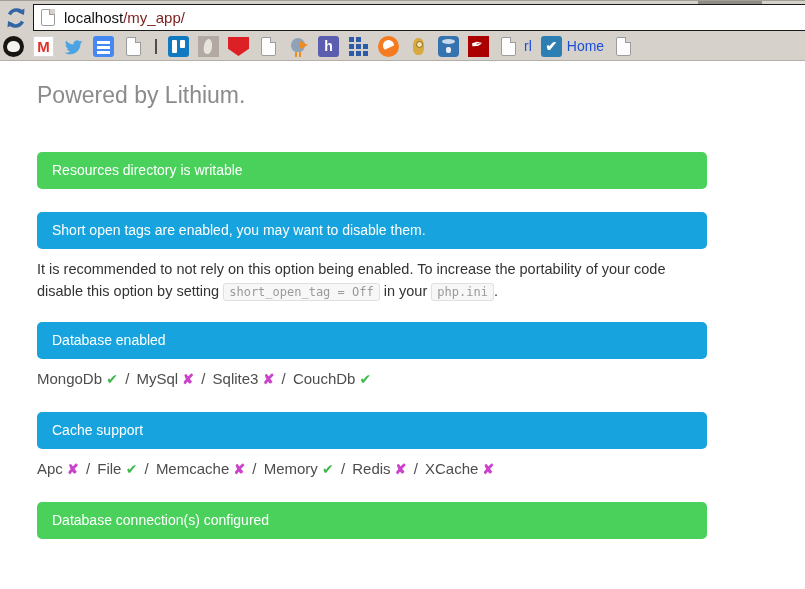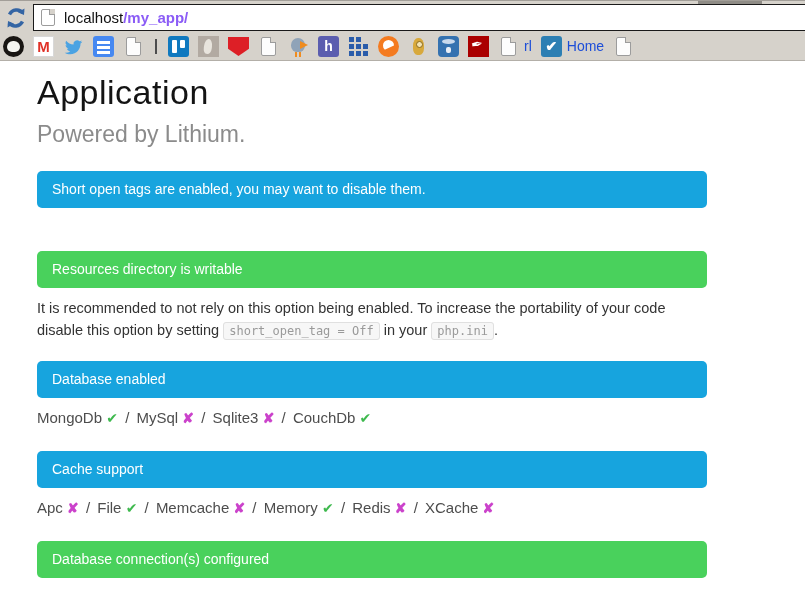--- a/index.html
+++ b/index.html
@@ -9,21 +9,21 @@
   
   .chrome { background: #d6d2cb; width: 805px; }
   .win-strip { height: 4px; position: relative; border-top: 1px solid #a29e98; }
   .win-tab { position: absolute; top: 0; left: 698px; width: 64px; height: 4px; background: #8f8c86; }
 
   .addr-row { height: 28px; position: relative; }
   .reload-btn { position: absolute; left: 3px; top: 2px; width: 26px; height: 24px; cursor: pointer; }
   .addr-bar { position: absolute; left: 33px; top: 0px; right: -2px; height: 27px;
               background: #ffffff; border: 1px solid #1a1a1a; display: flex; align-items: center; padding-left: 7px; }
   .addr-text { font-size: 15px; margin-left: 9px; color: #111; white-space: nowrap; }
-  .addr-text .path { color: #8b5cf6; font-weight: bold; }
+  .addr-text .path { color: #7f1d1d; }
 
   .page-glyph { width: 14px; height: 17px; background: #fff; border: 1px solid #9c9c9c; border-radius: 2px;
                 position: relative; flex: none; }
   .page-glyph::after { content: ""; position: absolute; top: -1px; right: -1px; width: 5px; height: 5px;
                 background: #d6d2cb; border-left: 1px solid #9c9c9c; border-bottom: 1px solid #9c9c9c; }
 
   .bookmarks { height: 29px; display: flex; align-items: center; gap: 9px; padding-left: 3px;
                border-bottom: 1px solid #b3afa8; }
   .bm { display: flex; align-items: center; gap: 5px; cursor: pointer; flex: none; }
   .bm-label { font-size: 14px; color: #1d4ed8; white-space: nowrap; }
@@ -200,26 +200,25 @@
       <span class="bm-label">Home</span>
     </div>
     <div class="bm">
         <span class="fav-page"></span>
       </div>
   </div>
 </div>
 
 <div class="webpage">
   <div class="content">
-    <h1 class="app-title">Application</h1>
     <h2 class="app-subtitle">Powered by Lithium.</h2>
 
+    <div class="banner banner-green mt-first">Resources directory is writable</div>
+
     <div class="banner banner-blue mt-24">Short open tags are enabled, you may want to disable them.</div>
-
-    <div class="banner banner-green mt-first">Resources directory is writable</div>
     <p class="note"><span>It is recommended to not rely on this option being enabled. To increase the portability of your code disable this option by setting </span><code class="code">short_open_tag = Off</code><span> in your </span><code class="code">php.ini</code><span>.</span></p>
 
     <div class="banner banner-blue mt-19">Database enabled</div>
     <div class="support-line">
       <span>MongoDb</span>
       <span class="mark" data-status="ok">✔</span>
       <span class="sep">/</span>
       <span>MySql</span>
       <span class="mark" data-status="fail">✘</span>
       <span class="sep">/</span>

